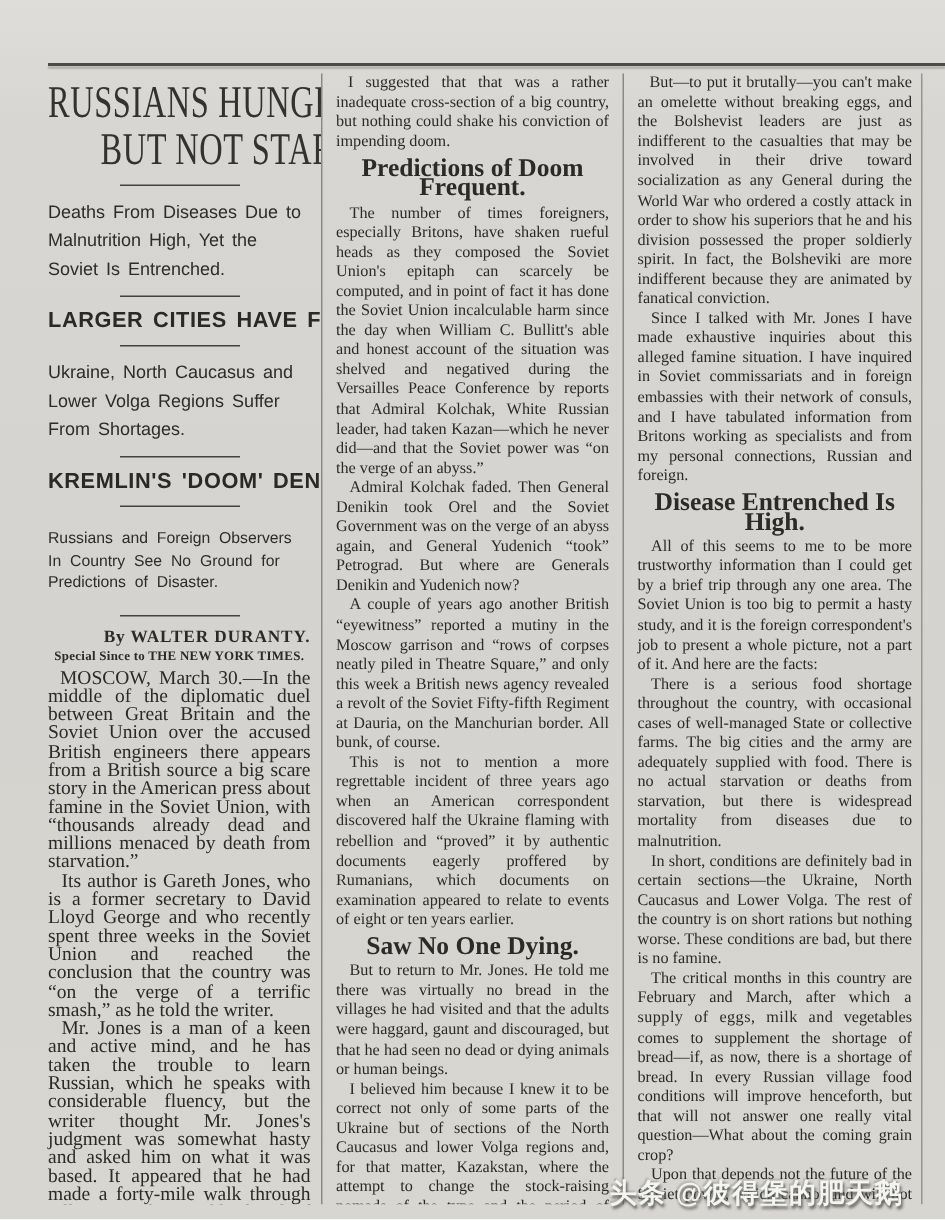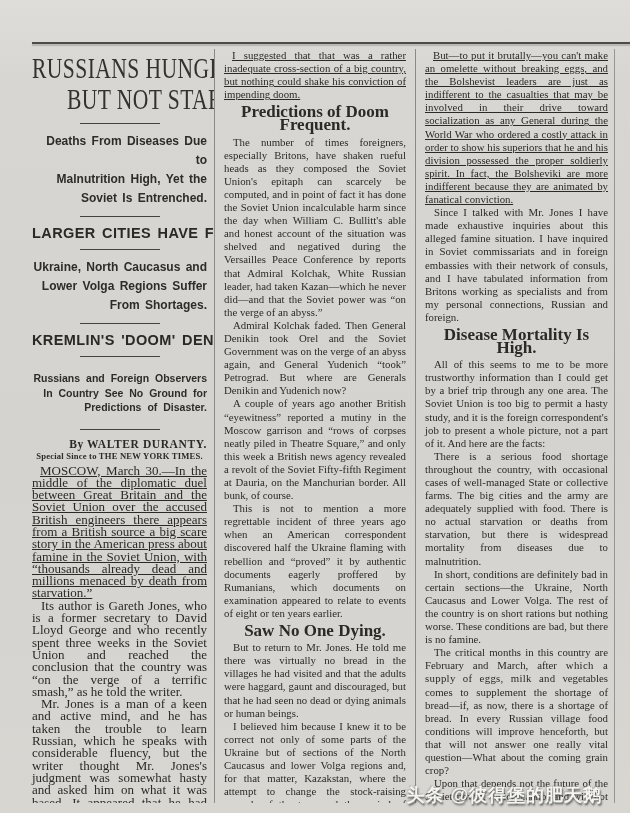--- a/index.html
+++ b/index.html
@@ -28,39 +28,39 @@
   .col-right{width:198px;padding:2px 6px 0 9px;}
 
   
   .headline{margin:6px 0 0 0;font-weight:normal;line-height:31px;}
   .hl{display:block;white-space:nowrap;font-size:27px;letter-spacing:.5px;
       color:#34322e;font-family:"Liberation Serif",serif;}
   .hl1{transform:scale(.8,1.12);transform-origin:left center;text-align:left;}
   .hl2{transform:scale(.8,1.12);transform-origin:right center;text-align:right;}
   .rule{width:80px;border-top:1.5px solid #434240;margin:8px auto 8px auto;}
   .deck{
-    font-family:"Liberation Sans",sans-serif;font-weight:bold;
-    font-size:12px;line-height:19px;text-align:right;
+    font-family:"Liberation Sans",sans-serif;font-weight:normal;
+    font-size:12px;line-height:19px;text-align:left;
     white-space:pre-line;margin:6px 0;color:#2e2c29;word-spacing:2px;
   }
   .deck-small{font-size:10.5px;line-height:14.5px;word-spacing:3px;margin:14px 0;}
   .crosshead{
     font-family:"Liberation Sans",sans-serif;font-weight:bold;
     font-size:14.5px;letter-spacing:.4px;text-align:center;
     margin:6px 0;white-space:nowrap;color:#2a2926;word-spacing:2px;
   }
   .byline{font-size:11.5px;font-weight:bold;text-align:right;margin:4px 0 1px 0;letter-spacing:.6px;}
   .credit{font-size:8.6px;font-weight:bold;text-align:center;margin:0 0 4px 0;letter-spacing:.2px;}
 
   
   .body{text-align:justify;}
   .col-left .body{font-size:13px;line-height:12.3px;}
   .col-mid .body,.col-right .body{font-size:10.8px;line-height:13.1px;}
   .para{margin:0;text-indent:9px;}
-  .para:first-child{text-indent:8px;text-decoration:underline;}
+  .para:first-child{text-indent:8px;}
   .subhead{
     font-size:17px;font-weight:bold;text-align:center;
     margin:4px 0 4px 0;font-family:"Liberation Serif",serif;
   }
   .bold-run{font-weight:normal;letter-spacing:.3px;margin-top:40px;}
 
   
   .watermark{
     position:absolute;right:28px;bottom:6px;
     font-family:"Liberation Sans",sans-serif;
@@ -124,21 +124,21 @@
           <p class="para">I believed him because I knew it to be correct not only of some parts of the Ukraine but of sections of the North Caucasus and lower Volga regions and, for that matter, Kazakstan, where the attempt to change the stock-raising nomads of the type and the period of Abraham and Isaac into 1933 collective grain farmers has produced the most deplorable results.</p>
         </div>
     </div>
 
     <div class="vrule"></div>
 
     <div class="col col-right">
       <div class="body" id="col-right-body">
           <p class="para">But—to put it brutally—you can't make an omelette without breaking eggs, and the Bolshevist leaders are just as indifferent to the casualties that may be involved in their drive toward socialization as any General during the World War who ordered a costly attack in order to show his superiors that he and his division possessed the proper soldierly spirit. In fact, the Bolsheviki are more indifferent because they are animated by fanatical conviction.</p>
           <p class="para">Since I talked with Mr. Jones I have made exhaustive inquiries about this alleged famine situation. I have inquired in Soviet commissariats and in foreign embassies with their network of consuls, and I have tabulated information from Britons working as specialists and from my personal connections, Russian and foreign.</p>
-          <h3 class="subhead">Disease Mortality Is High.</h3>
+          <h3 class="subhead">Disease Entrenched Is High.</h3>
           <p class="para">All of this seems to me to be more trustworthy information than I could get by a brief trip through any one area.  The Soviet Union is too big to permit a hasty study, and it is the foreign correspondent's job to present a whole picture, not a part of it. And here are the facts:</p>
           <p class="para">There is a serious food shortage throughout the country, with occasional cases of well-managed State or collective farms.  The big cities and the army are adequately supplied with food.  There is no actual starvation or deaths from starvation, but there is widespread mortality from diseases due to malnutrition.</p>
           <p class="para">In short, conditions are definitely bad in certain sections—the Ukraine, North Caucasus and Lower Volga. The rest of the country is on short rations but nothing worse.  These conditions are bad, but there is no famine.</p>
           <p class="para"><span>The critical months in this country are February and March, after </span><span class="bold-run">which a supply of eggs, milk and</span><span> vegetables comes to supplement the shortage of bread—if, as now, there is a shortage of bread.  In every Russian village food conditions will improve henceforth, but that will not answer one really vital question—What about the coming grain crop?</span></p>
           <p class="para">Upon that depends not the future of the Soviet power, which cannot and will not be smashed, but the future policy of the Kremlin.  If through climatic conditions, as in 1921, the crop fails, then, indeed, Russia will be menaced by famine. If not, the present difficulties will be speedily forgotten.</p>
         </div>
 
     </div>
 
     <div class="vrule vrule-edge"></div>

